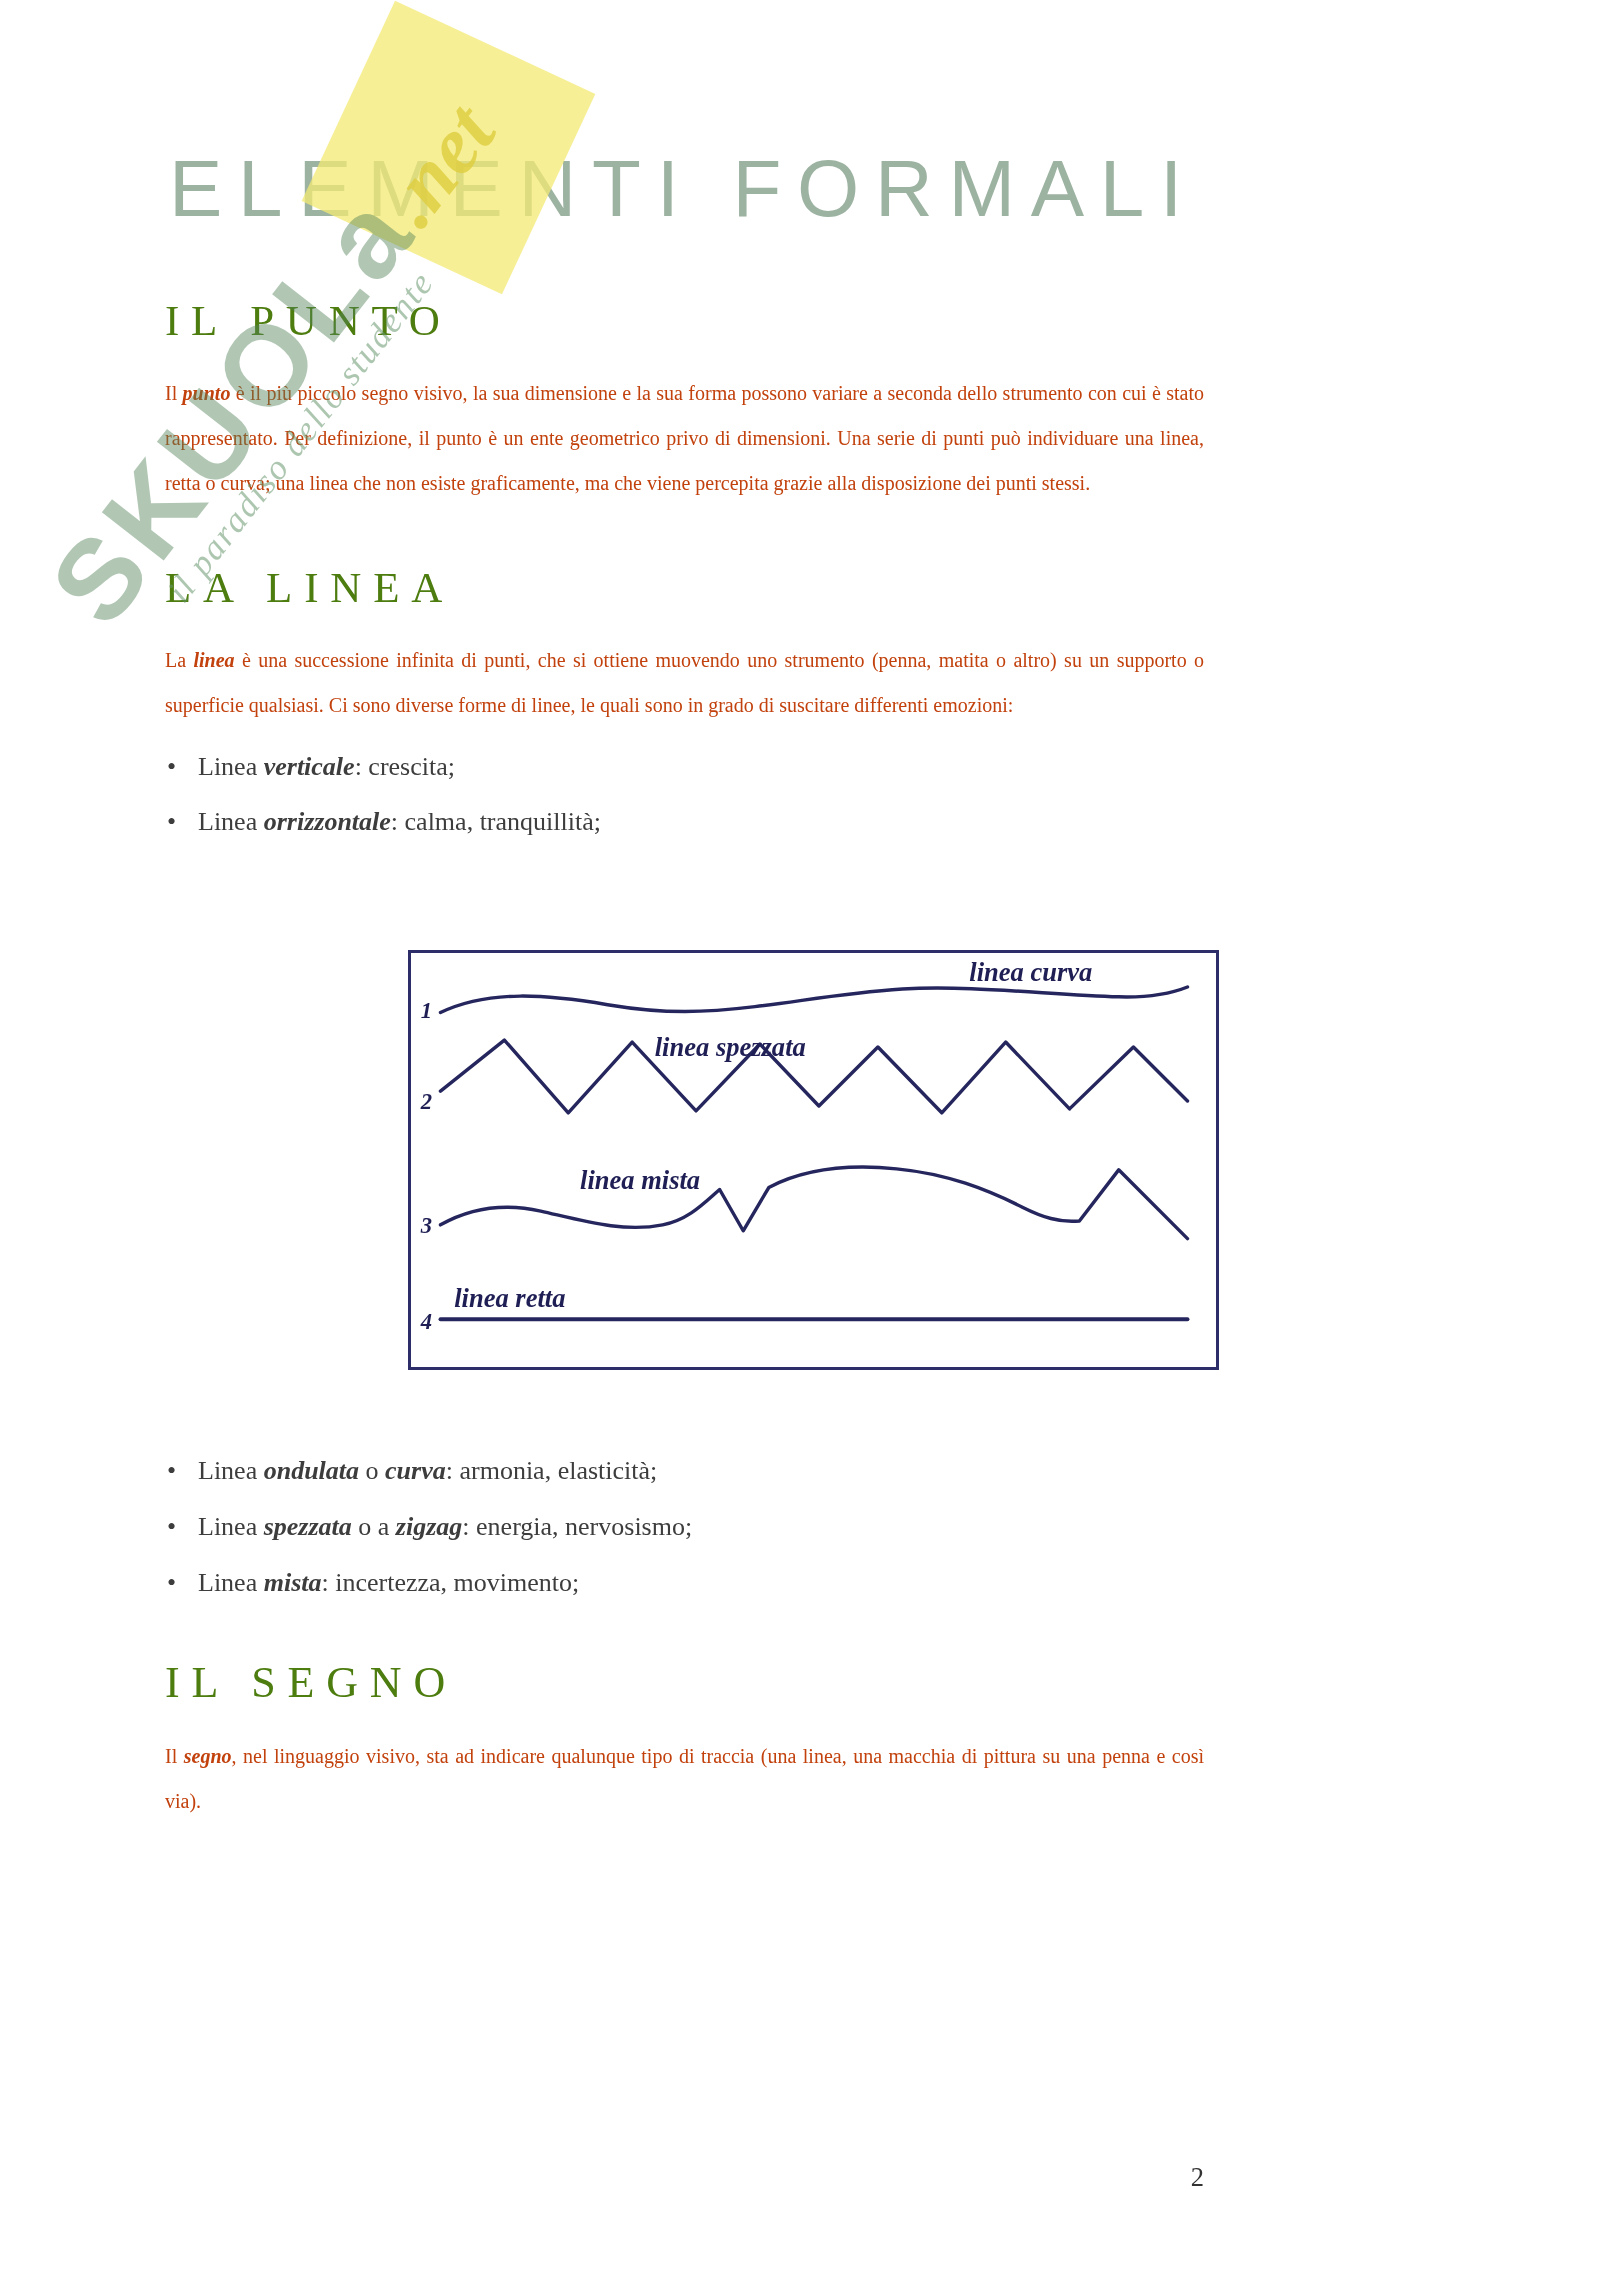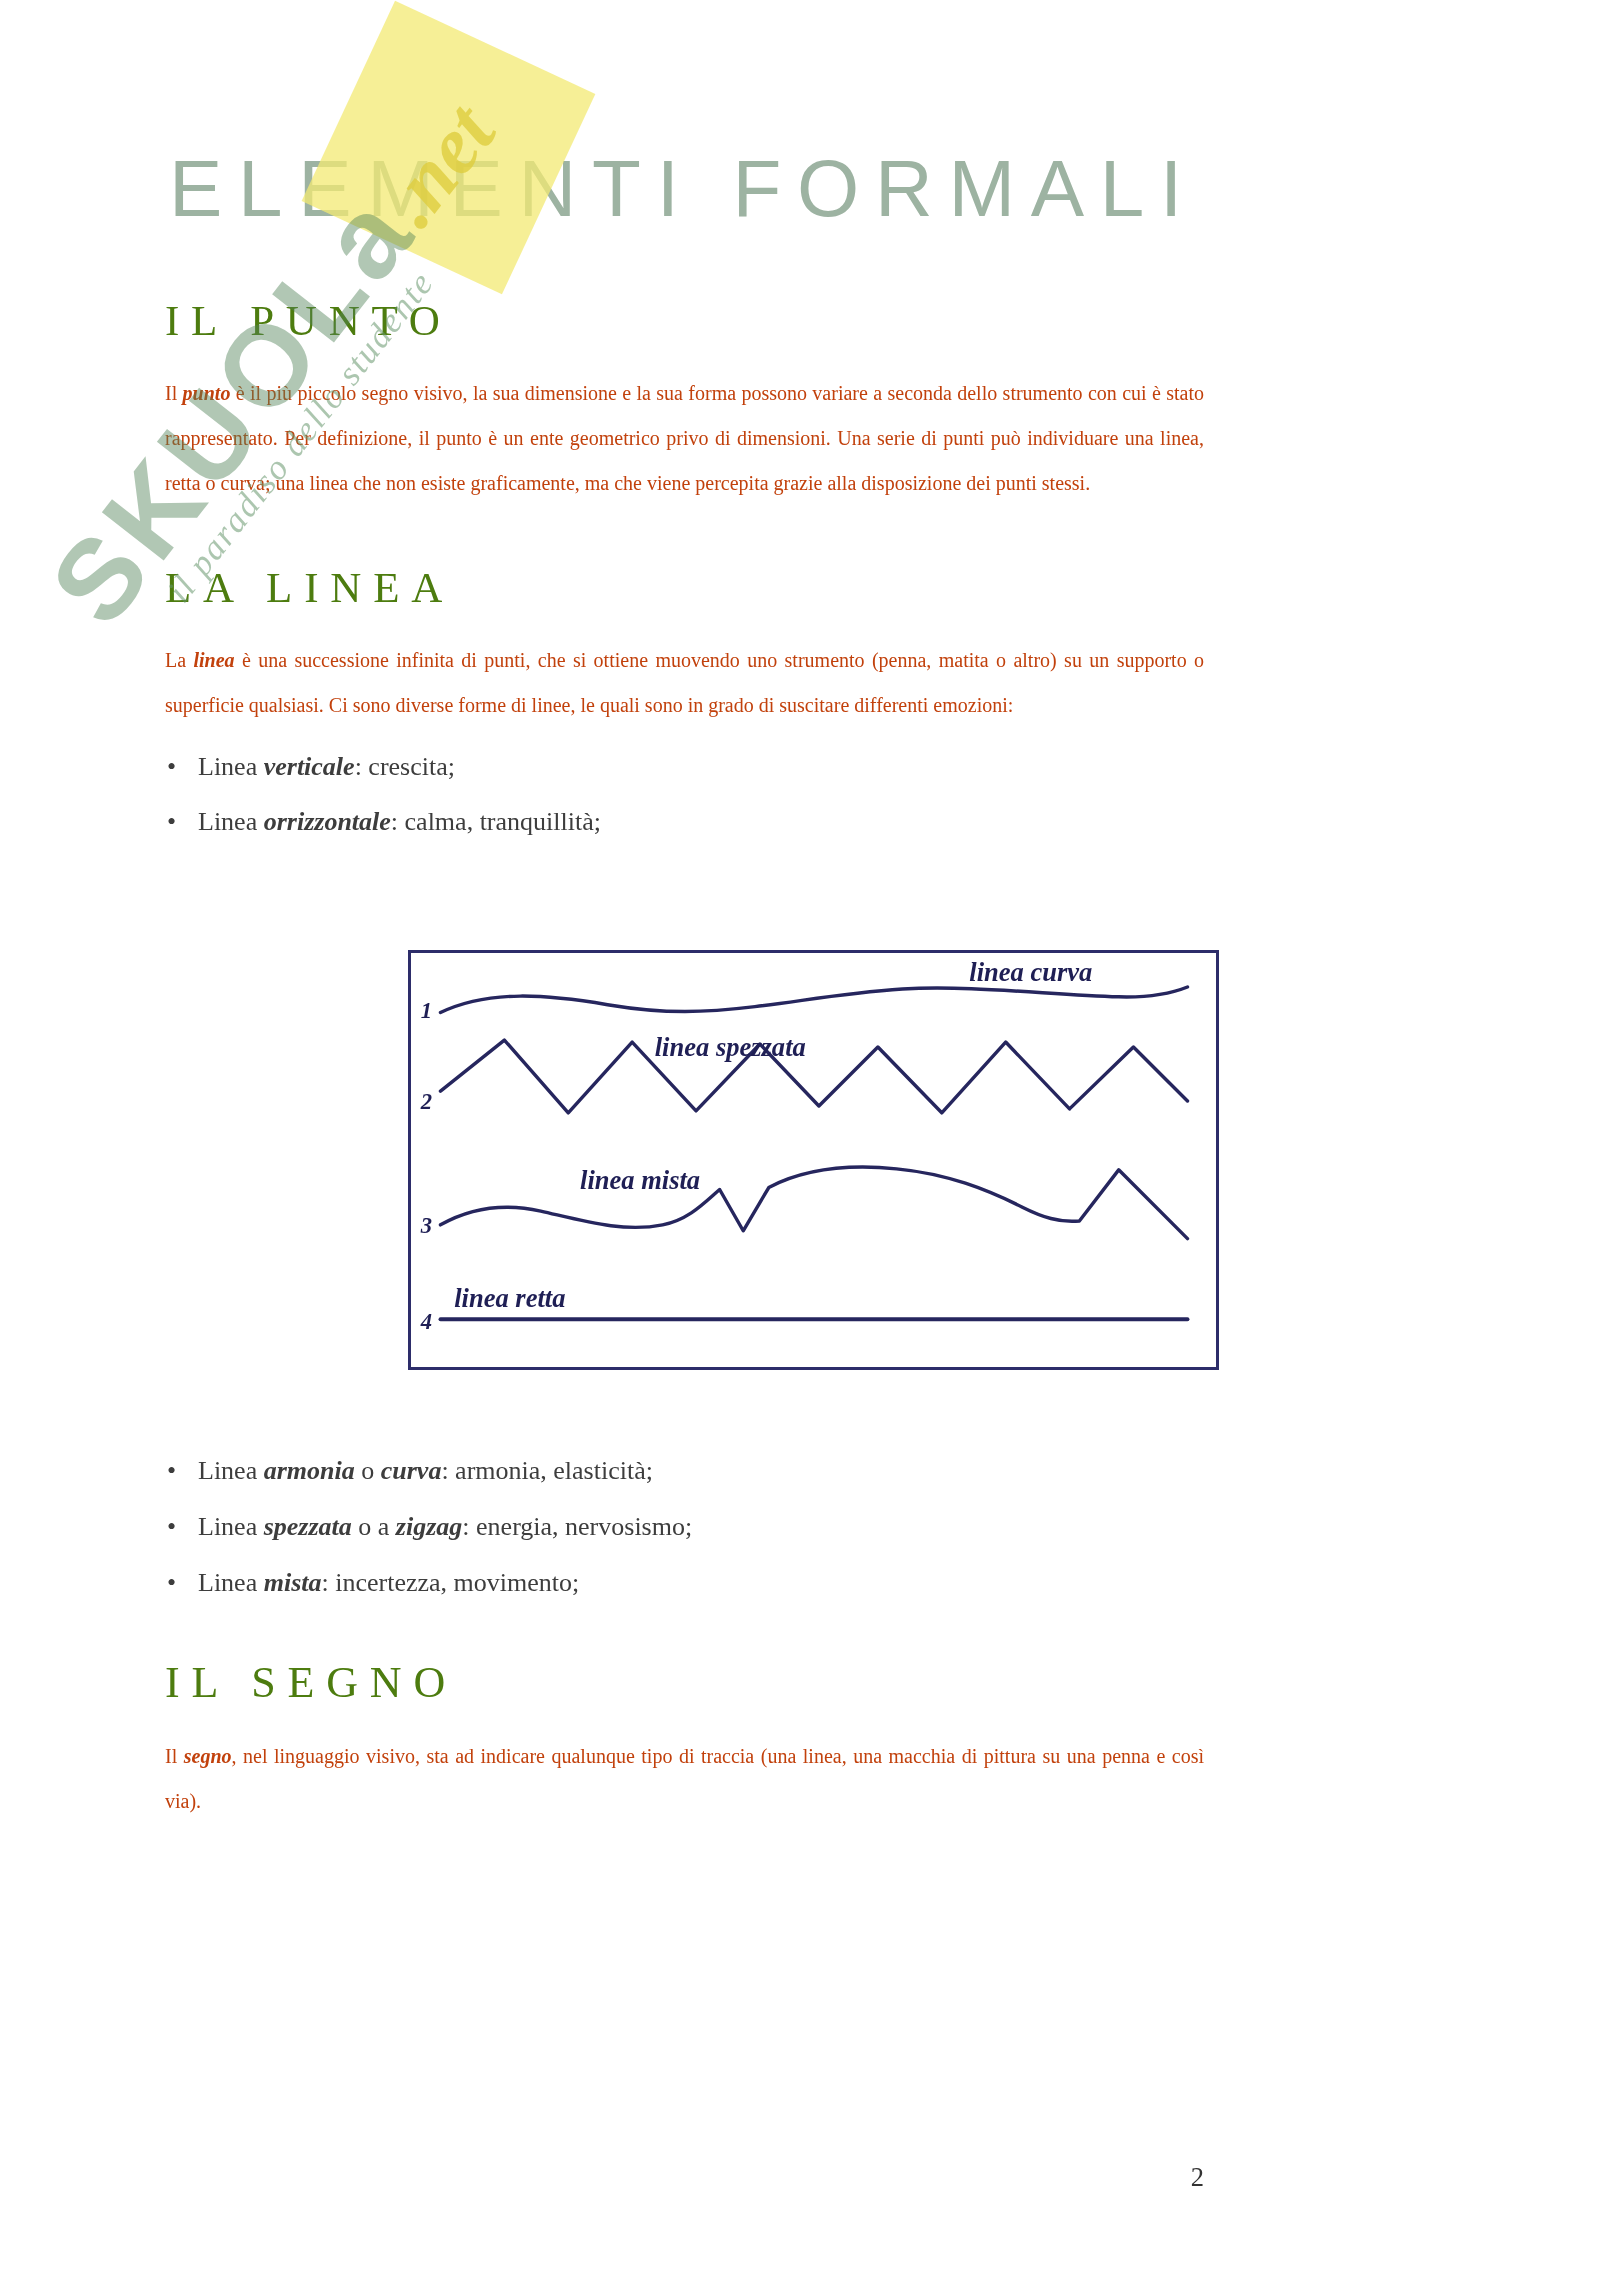--- a/index.html
+++ b/index.html
@@ -133,21 +133,21 @@
       <path class="fig-line" d="M 30 276 C 62 258 96 254 132 262 C 176 272 216 284 256 276 C 282 271 298 254 314 240 L 338 282 L 364 238 C 398 220 444 214 494 219 C 546 224 586 240 622 258 C 642 268 660 274 680 272 L 720 220 L 790 290"></path>
       <text class="fig-label" x="172" y="240">linea mista</text>
 
       <text class="fig-num" x="10" y="382">4</text>
       <path class="fig-line fig-line-thick" d="M 30 372 L 790 372"></path>
       <text class="fig-label" x="44" y="360">linea retta</text>
     </svg>
   </div>
 
   <ul class="bullet-list second">
-    <li class="bullet-item"><span class="bullet-glyph">•</span><span>Linea </span><span class="term">armonia</span><span> o </span><span class="term">curva</span><span>: armonia, elasticità;</span></li>
+    <li class="bullet-item"><span class="bullet-glyph">•</span><span>Linea </span><span class="term">ondulata</span><span> o </span><span class="term">curva</span><span>: armonia, elasticità;</span></li>
     <li class="bullet-item"><span class="bullet-glyph">•</span><span>Linea </span><span class="term">spezzata</span><span> o a </span><span class="term">zigzag</span><span>: energia, nervosismo;</span></li>
     <li class="bullet-item"><span class="bullet-glyph">•</span><span>Linea </span><span class="term">mista</span><span></span><span class="term"></span><span>: incertezza, movimento;</span></li>
   </ul>
 
   <h2 class="section-heading heading-segno">IL SEGNO</h2>
 
   <p class="body-par"><span>Il </span><span class="term">segno</span><span>, nel linguaggio visivo, sta ad indicare qualunque tipo di traccia (una linea, una macchia di pittura su una penna e così via).</span></p>
 
 </div>
 

